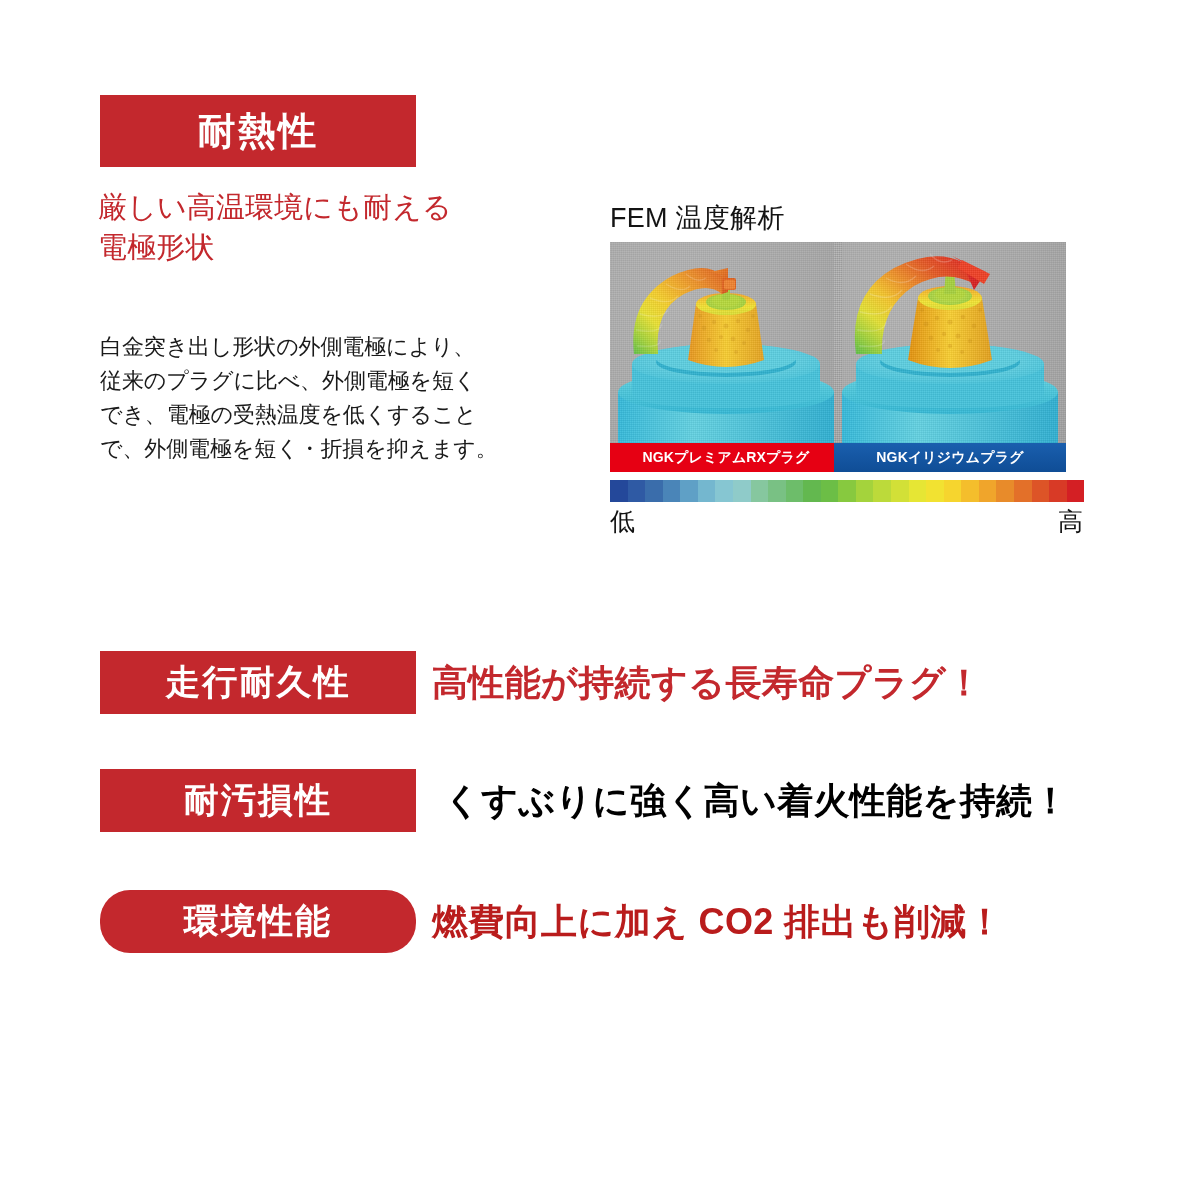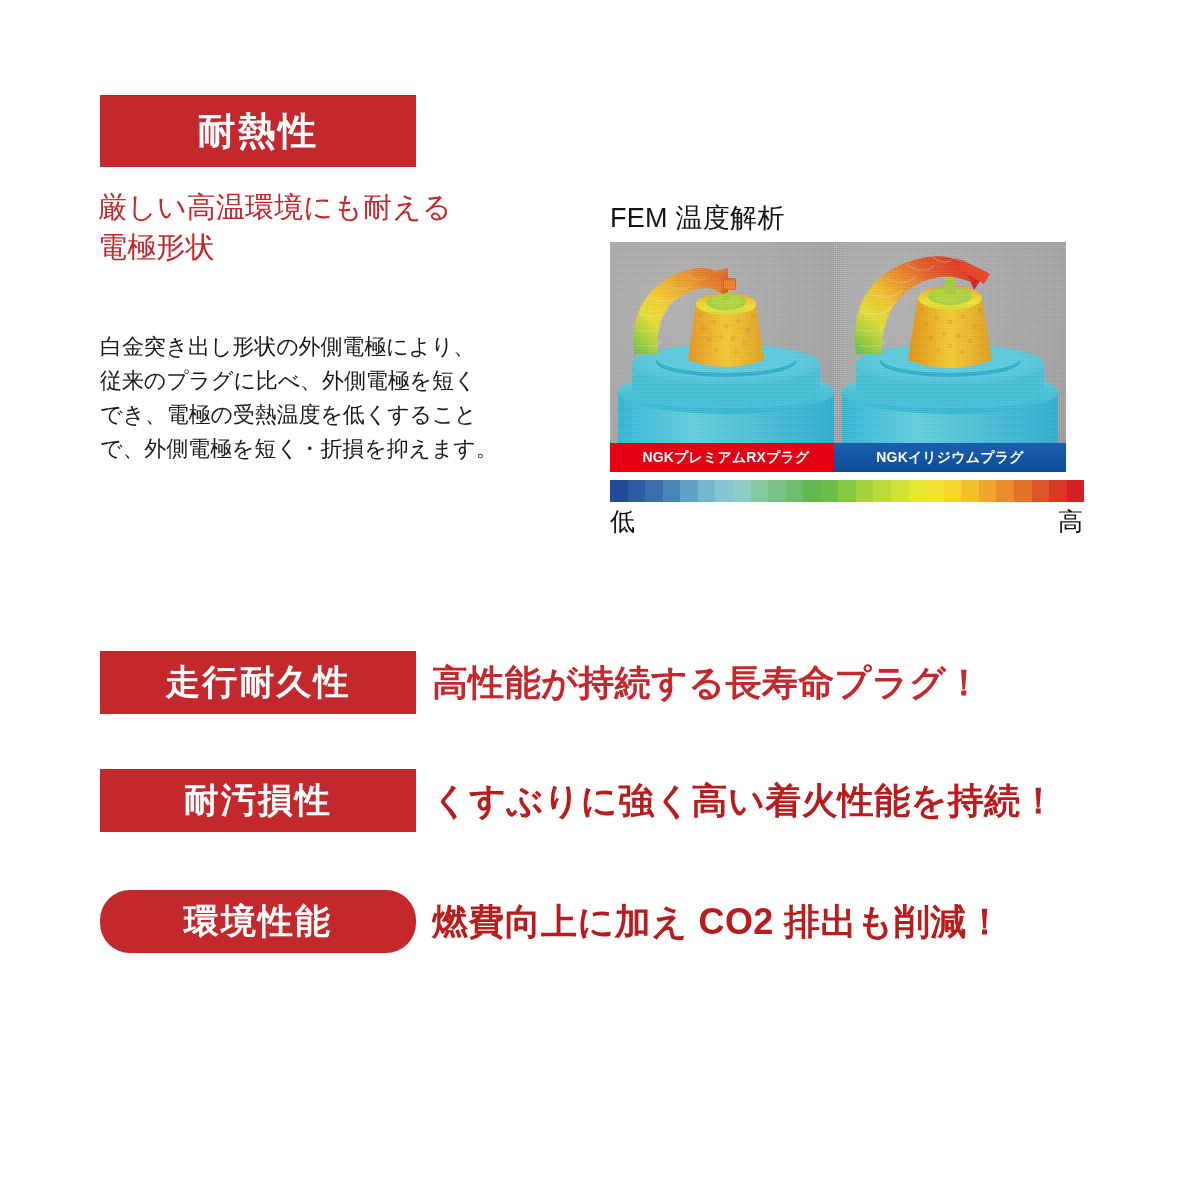--- a/index.html
+++ b/index.html
@@ -383,20 +383,20 @@
   <div class="scale-high">高</div>
 
   <div class="tag-box" id="tag-dur" style="background: rgb(195, 40, 45);">
     <span>走行耐久性</span>
   </div>
   <div class="feat-text" id="feat-dur-text" style="color: rgb(195, 40, 45);">高性能が持続する長寿命プラグ！</div>
 
   <div class="tag-box" id="tag-foul" style="background: rgb(195, 40, 45);">
     <span>耐汚損性</span>
   </div>
-  <div class="feat-text" id="feat-foul-text" style="color: #b91c1c;">くすぶりに強く高い着火性能を持続！</div>
+  <div class="feat-text" id="feat-foul-text" style="color: #000000; margin-left: 12px;">くすぶりに強く高い着火性能を持続！</div>
 
   <div class="tag-box" id="tag-env" style="background: rgb(195, 40, 45); border-radius: 30px;">
     <span>環境性能</span>
   </div>
   <div class="feat-text" id="feat-env-text" style="color: #b91c1c;">燃費向上に加え CO2 排出も削減！</div>
 
 </div>
 
 </body></html>

